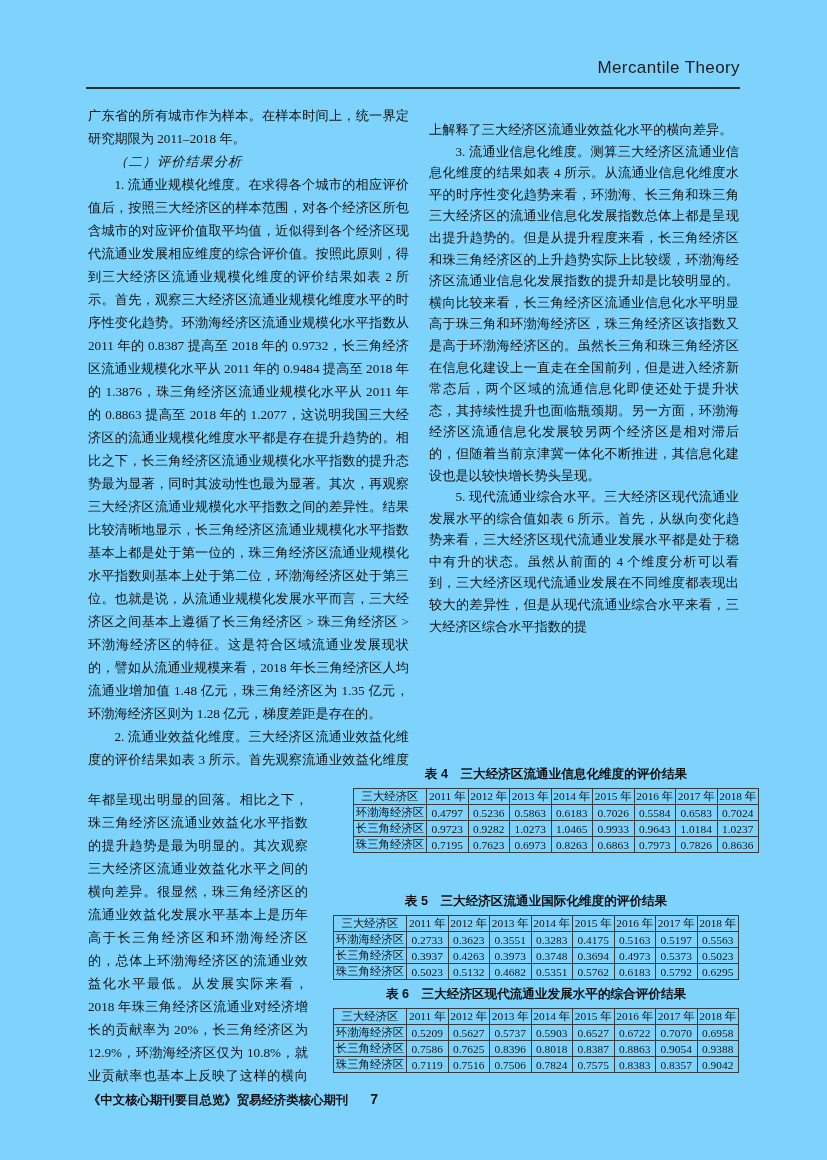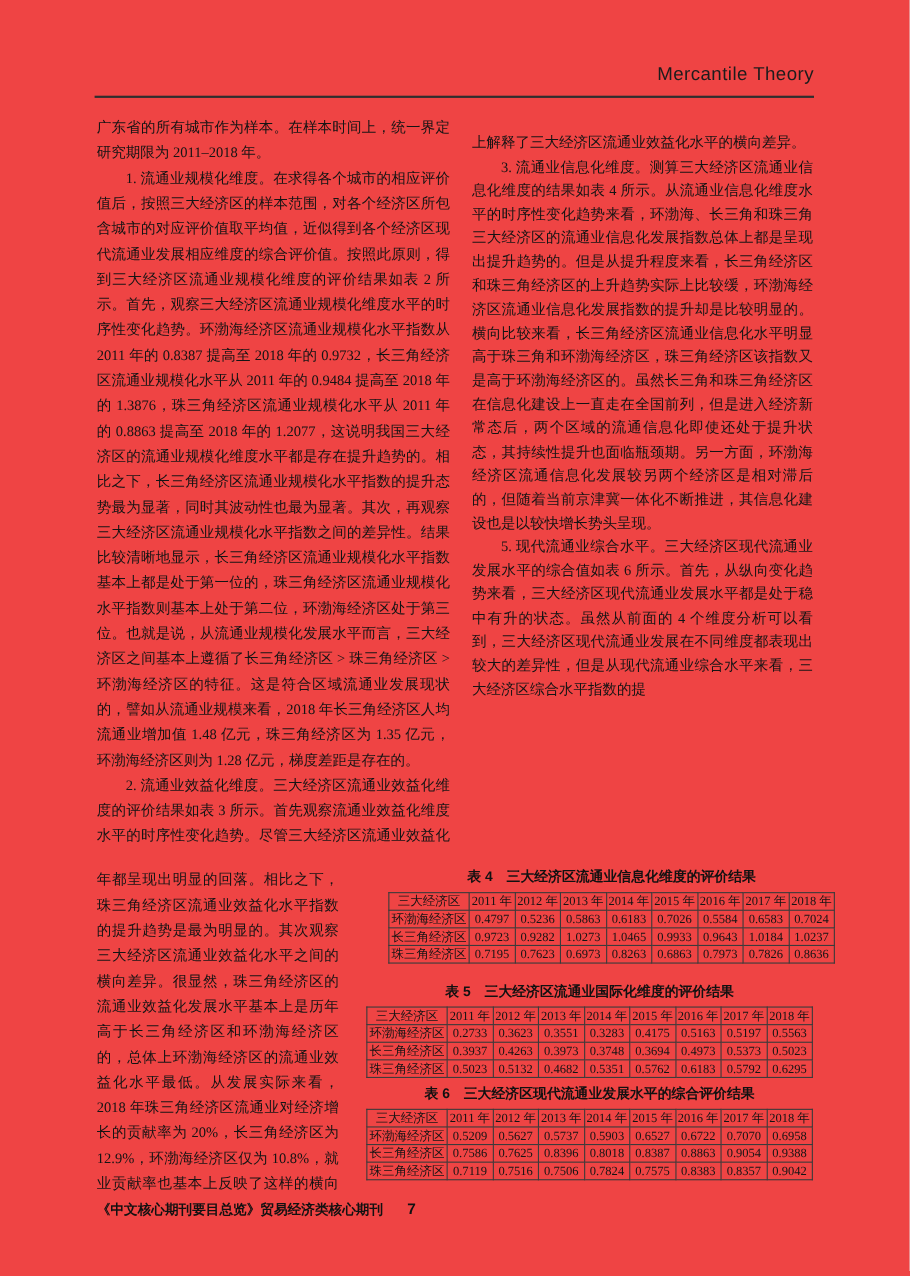--- a/index.html
+++ b/index.html
@@ -1,37 +1,37 @@
 <!DOCTYPE html>
 <html><head>
 <meta charset="utf-8">
 <style>
   html,body{margin:0;padding:0;background:#e8e8e8;}
   .page{
-    position:relative;width:827px;height:1160px;background:#ef4444;
+    position:relative;width:827px;height:1160px;background:#7dd3fc;
     margin:0 auto;overflow:hidden;color:#161616;
     font-family:"Liberation Serif","DejaVu Serif",serif;
   }
   .hdr-title{
     position:absolute;top:58px;left:88px;width:652px;text-align:right;
     font-family:"Liberation Sans","DejaVu Sans",sans-serif;
     font-size:17px;letter-spacing:.4px;color:#1c1c1c;
   }
   .hdr-rule{position:absolute;top:87px;left:86px;width:654px;height:2px;background:#2e2e2e;}
   .col{
     position:absolute;text-align:justify;font-size:13.2px;color:#141414;
   }
   .col p{margin:0;}
   .col p.ind{text-indent:2em;}
   .left-a{top:104px;left:88px;width:321px;line-height:23px;height:669px;overflow:hidden;}
   .left-b{top:788px;left:88px;width:220px;line-height:23px;height:302px;overflow:hidden;}
   .right-c{top:119px;left:429px;width:310px;line-height:21.6px;height:694px;overflow:hidden;}
   .sec-head{font-style:italic;letter-spacing:1px;}
   .tblock{position:absolute;left:333px;width:406px;}
-  .t4{top:789px;padding-left:20px;} .t5{top:893px;} .t6{top:986px;}
+  .t4{top:766px;padding-left:20px;} .t5{top:893px;} .t6{top:986px;}
   .tcap{
     text-align:center;font-family:"Liberation Sans","DejaVu Sans",sans-serif;
     font-weight:bold;font-size:12.6px;color:#111;margin:0 0 5px 0;white-space:nowrap;
   }
   table.eval{
     width:406px;border-collapse:collapse;table-layout:fixed;
     font-size:11.4px;color:#141414;
   }
   table.eval th,table.eval td{
     border:1px solid #3b3b3b;text-align:center;vertical-align:middle;
@@ -48,20 +48,21 @@
 </head>
 <body>
 
 <div class="page">
 
   <div class="hdr-title">Mercantile Theory</div>
   <div class="hdr-rule"></div>
 
   <div class="col left-a">
     <p>广东省的所有城市作为样本。在样本时间上，统一界定研究期限为 2011–2018 年。</p>
+    <p class="ind sec-head">（二）评价结果分析</p>
     <p class="ind">1. 流通业规模化维度。在求得各个城市的相应评价值后，按照三大经济区的样本范围，对各个经济区所包含城市的对应评价值取平均值，近似得到各个经济区现代流通业发展相应维度的综合评价值。按照此原则，得到三大经济区流通业规模化维度的评价结果如表 2 所示。首先，观察三大经济区流通业规模化维度水平的时序性变化趋势。环渤海经济区流通业规模化水平指数从 2011 年的 0.8387 提高至 2018 年的 0.9732，长三角经济区流通业规模化水平从 2011 年的 0.9484 提高至 2018 年的 1.3876，珠三角经济区流通业规模化水平从 2011 年的 0.8863 提高至 2018 年的 1.2077，这说明我国三大经济区的流通业规模化维度水平都是存在提升趋势的。相比之下，长三角经济区流通业规模化水平指数的提升态势最为显著，同时其波动性也最为显著。其次，再观察三大经济区流通业规模化水平指数之间的差异性。结果比较清晰地显示，长三角经济区流通业规模化水平指数基本上都是处于第一位的，珠三角经济区流通业规模化水平指数则基本上处于第二位，环渤海经济区处于第三位。也就是说，从流通业规模化发展水平而言，三大经济区之间基本上遵循了长三角经济区 &gt; 珠三角经济区 &gt; 环渤海经济区的特征。这是符合区域流通业发展现状的，譬如从流通业规模来看，2018 年长三角经济区人均流通业增加值 1.48 亿元，珠三角经济区为 1.35 亿元，环渤海经济区则为 1.28 亿元，梯度差距是存在的。</p>
     <p class="ind">2. 流通业效益化维度。三大经济区流通业效益化维度的评价结果如表 3 所示。首先观察流通业效益化维度水平的时序性变化趋势。尽管三大经济区流通业效益化水平指数总体上都呈现出提升趋势，但是长三角经济区和环渤海经济区该指标的提升趋势并不明显，特别是在 2017–2018</p>
   </div>
 
   <div class="col left-b">
     <p>年都呈现出明显的回落。相比之下，珠三角经济区流通业效益化水平指数的提升趋势是最为明显的。其次观察三大经济区流通业效益化水平之间的横向差异。很显然，珠三角经济区的流通业效益化发展水平基本上是历年高于长三角经济区和环渤海经济区的，总体上环渤海经济区的流通业效益化水平最低。从发展实际来看，2018 年珠三角经济区流通业对经济增长的贡献率为 20%，长三角经济区为 12.9%，环渤海经济区仅为 10.8%，就业贡献率也基本上反映了这样的横向差异化特征，这也从一定程度</p>
   </div>
 
   <div class="col right-c">
     <p>上解释了三大经济区流通业效益化水平的横向差异。</p>

